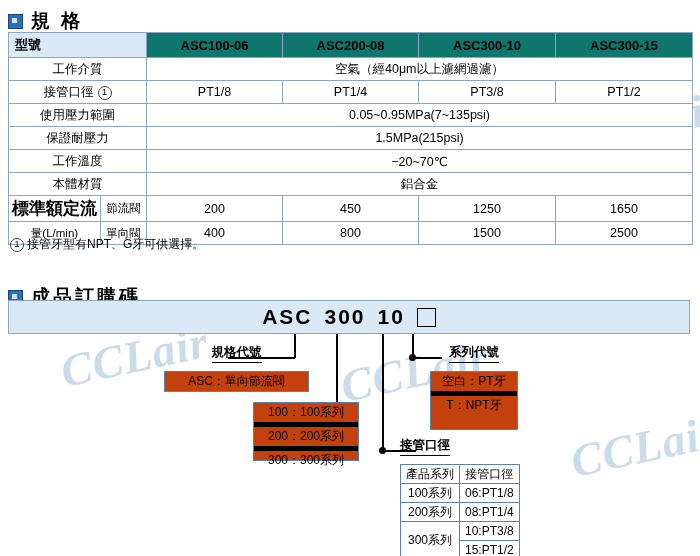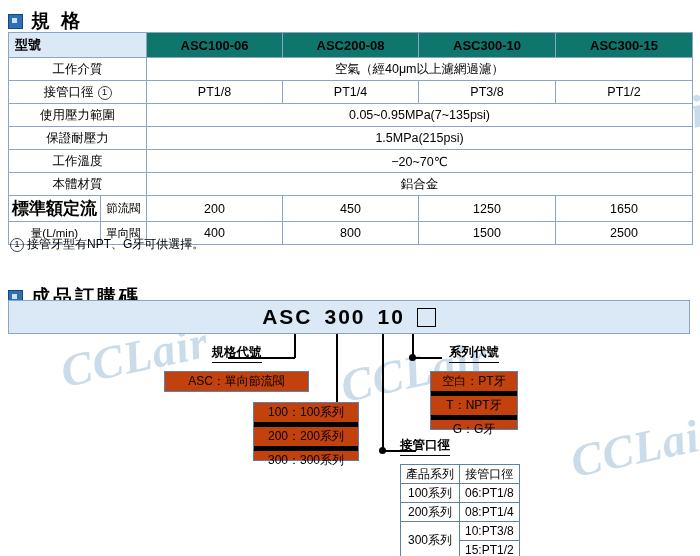--- a/index.html
+++ b/index.html
@@ -301,21 +301,20 @@
     </div>
   </div>
 
   <div class="cal" style="left:430px;top:344px;width:88px;">
     <div class="title">
       <span class="ttl-line">系列代號</span>
     </div>
     <div class="optbox" style="margin-top:8px;width:88px;height:59px;">
       <div>空白：PT牙</div>
       <div>T：NPT牙</div>
-      <div>G：G牙</div>
     </div>
   </div>
 
   <div class="cal" style="left:400px;top:437px;">
     <div class="title" style="text-align:left;">
       <span class="ttl-line">接管口徑</span>
     </div>
     <table class="port" style="margin-top:8px;">
       <tbody>
         <tr>

